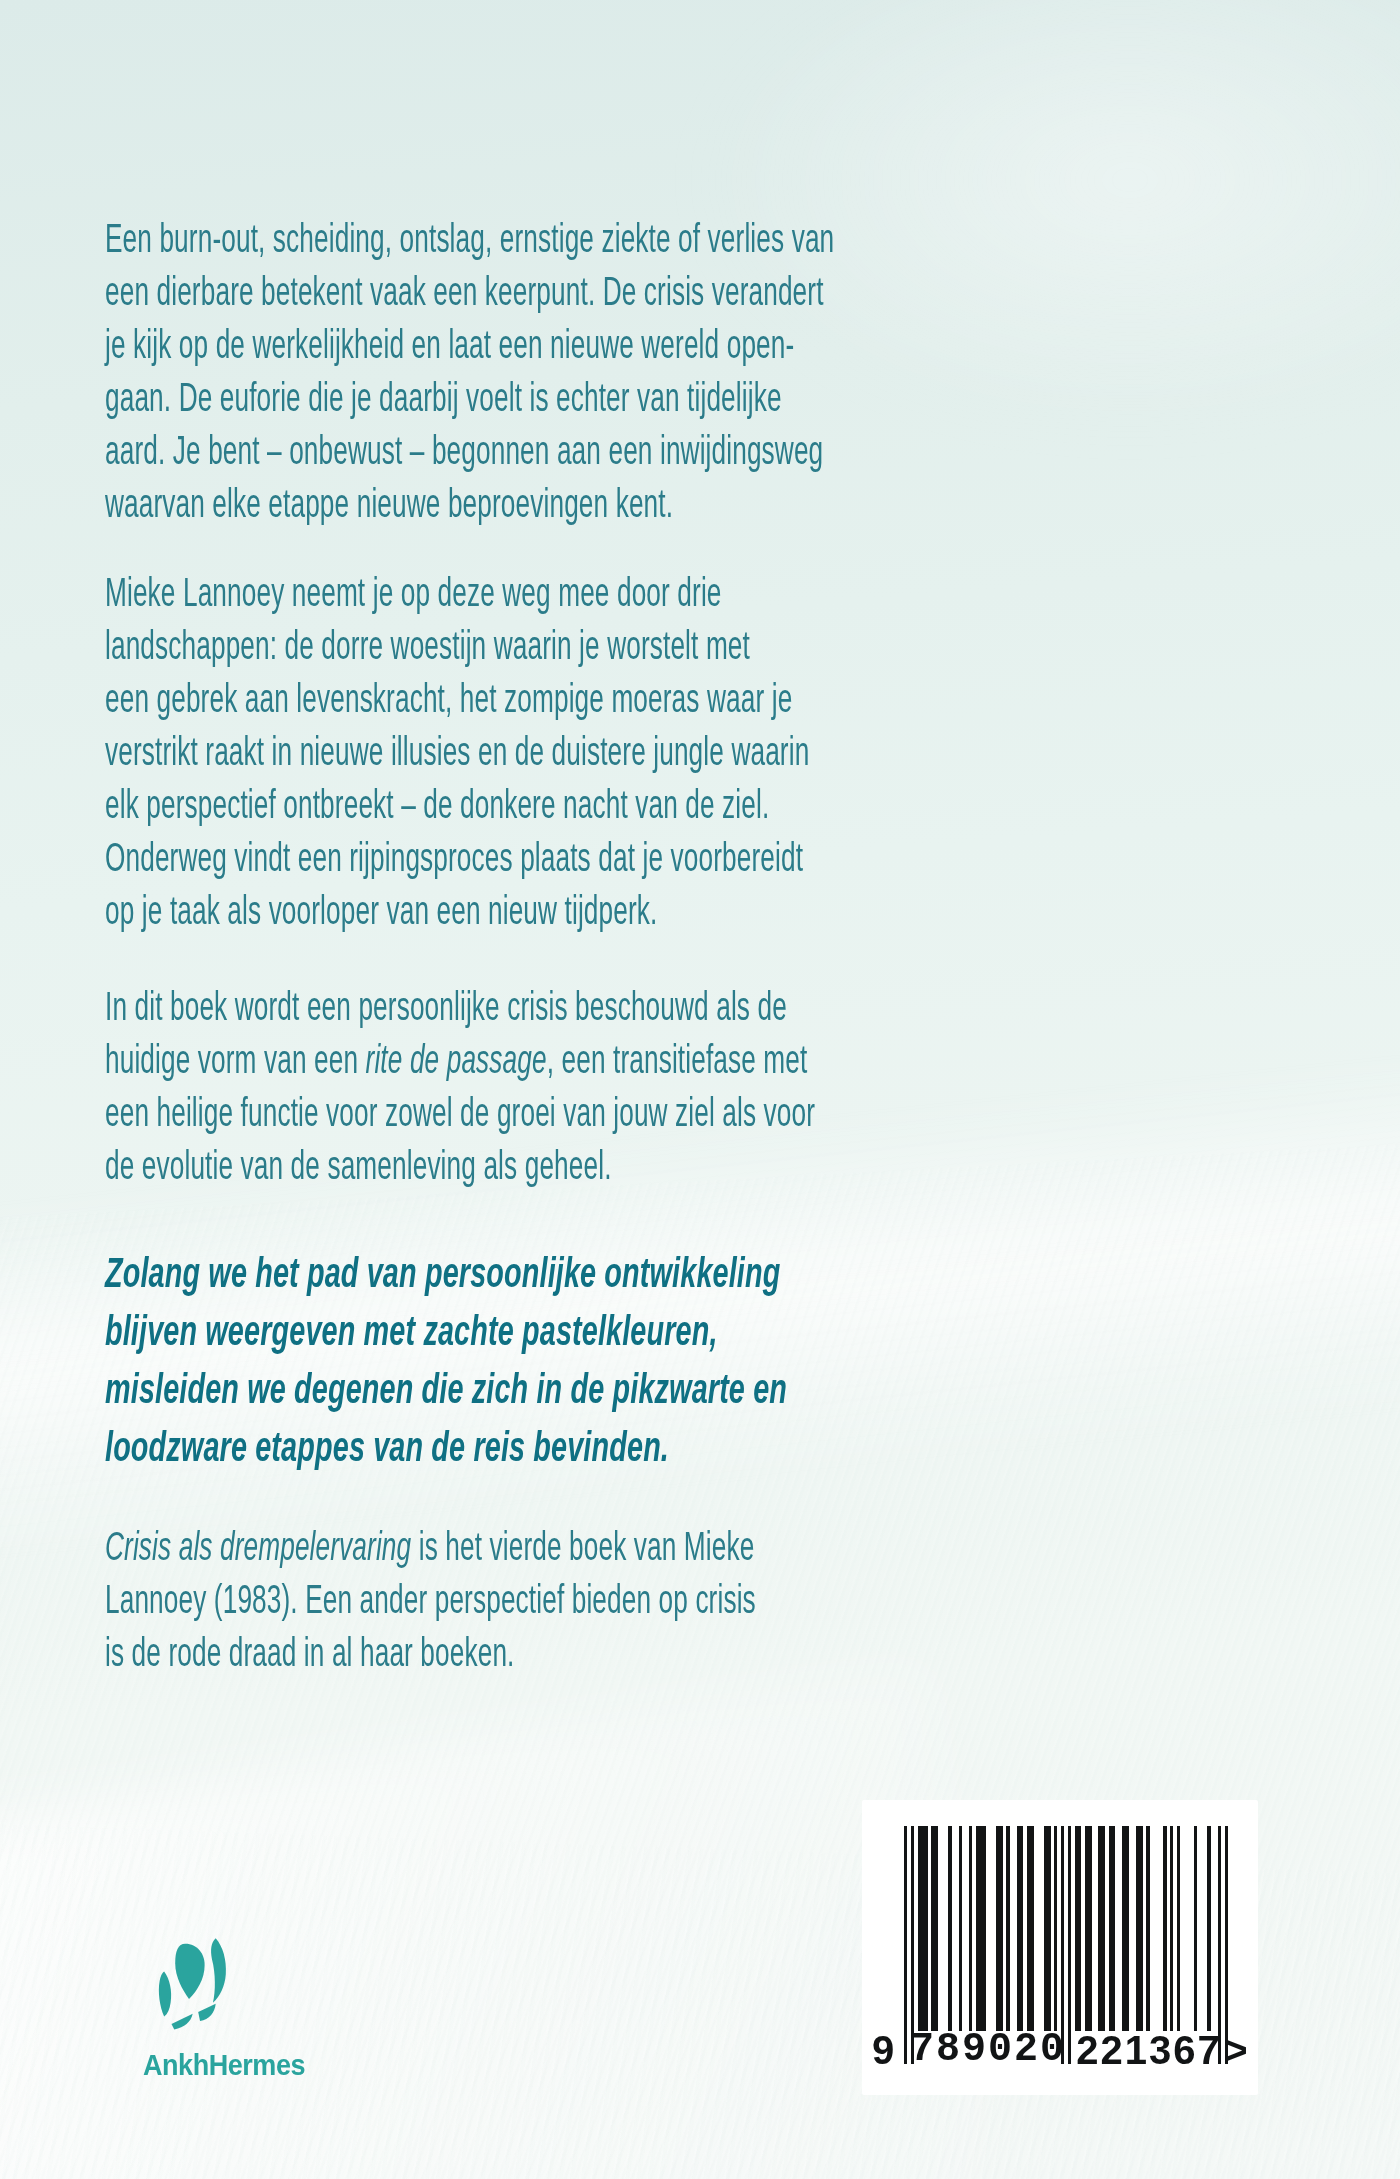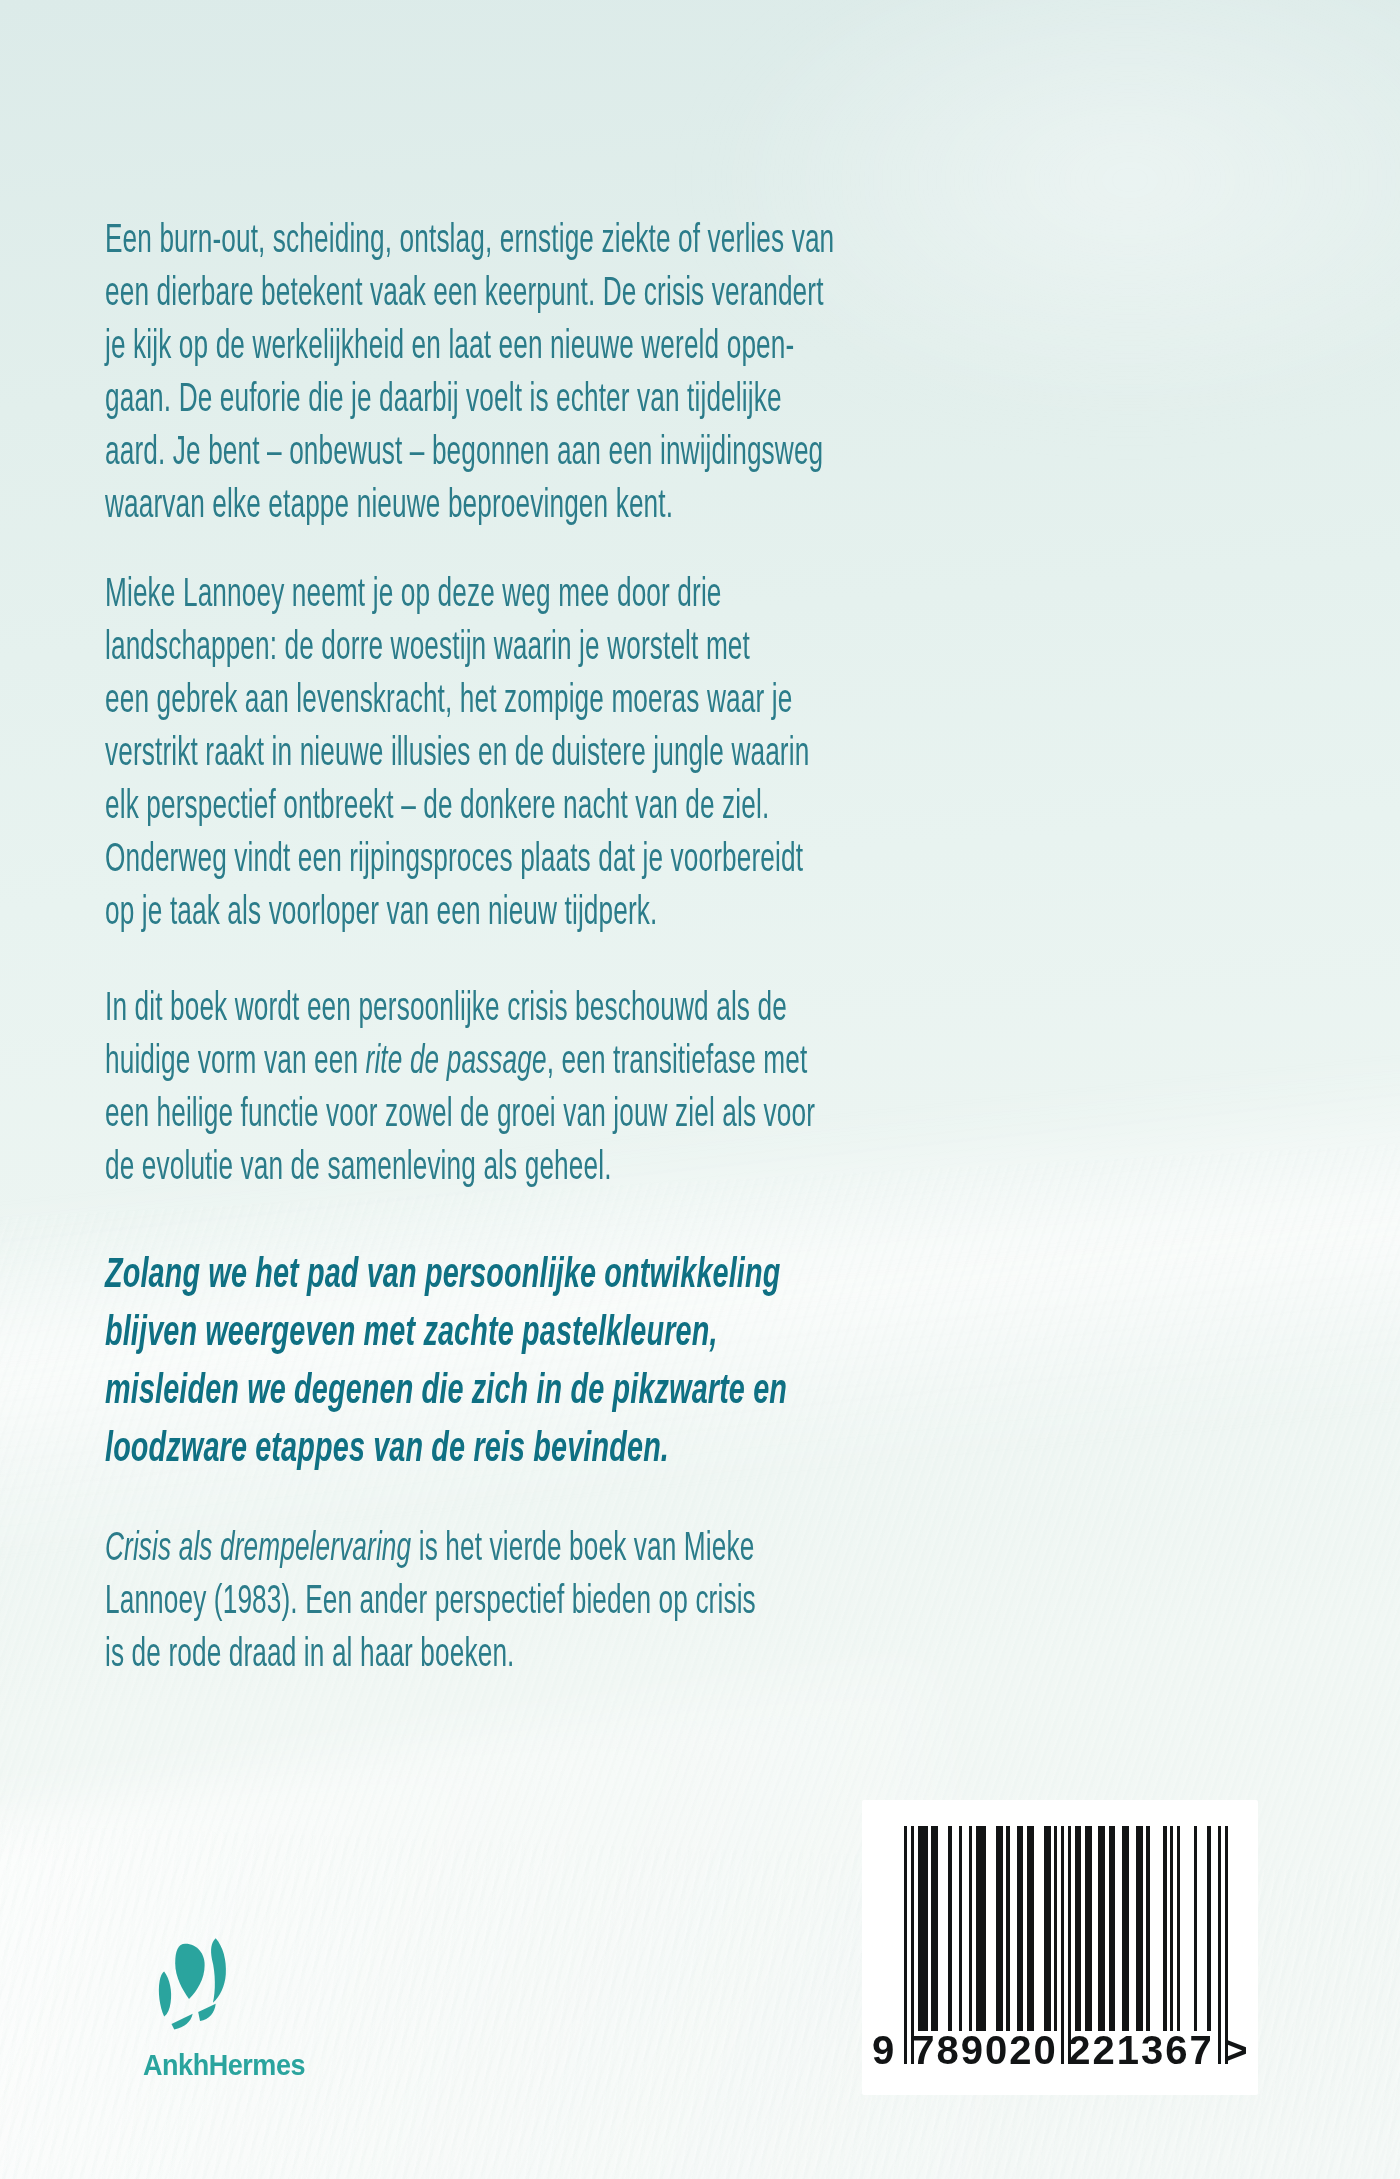--- a/index.html
+++ b/index.html
@@ -54,22 +54,22 @@
 
   .barcode-box{position:absolute;left:862px;top:1800px;width:396px;height:295px;
     background:var(--barcode-bg,#ffffff);border-radius:2px;}
   .bars{position:absolute;left:42px;top:26px;width:324px;height:240px;}
   .bar{position:absolute;top:0;height:205px;background:var(--barcode-ink,#121415);}
   .bar.tall{height:238px;}
   .bc-digits{position:absolute;top:228px;left:0;width:100%;height:48px;
     color:var(--barcode-ink,#121415);font-size:40px;font-weight:bold;line-height:44px;}
   .bc-digits span{position:absolute;top:0;}
   .bc-prefix{left:2px;width:38px;text-align:center;}
-  .bc-g1{left:48px;width:150px;text-align:center;letter-spacing:2px;}
-  .bc-g2{left:204px;width:150px;text-align:center;letter-spacing:2px;}
+  .bc-g1{left:48px;width:150px;text-align:center;letter-spacing:2px;font-family:Liberation Mono, monospace;}
+  .bc-g2{left:212px;width:150px;text-align:center;letter-spacing:2px;}
   .bc-trail{left:356px;width:36px;text-align:center;}
 </style>
 </head>
 <body>
 
 <div class="fx sheen"></div>
 <div class="fx dune-band"></div>
 <div class="fx dune-low"></div>
 <div class="fx striations"></div>
 <div class="fx striations2"></div>

